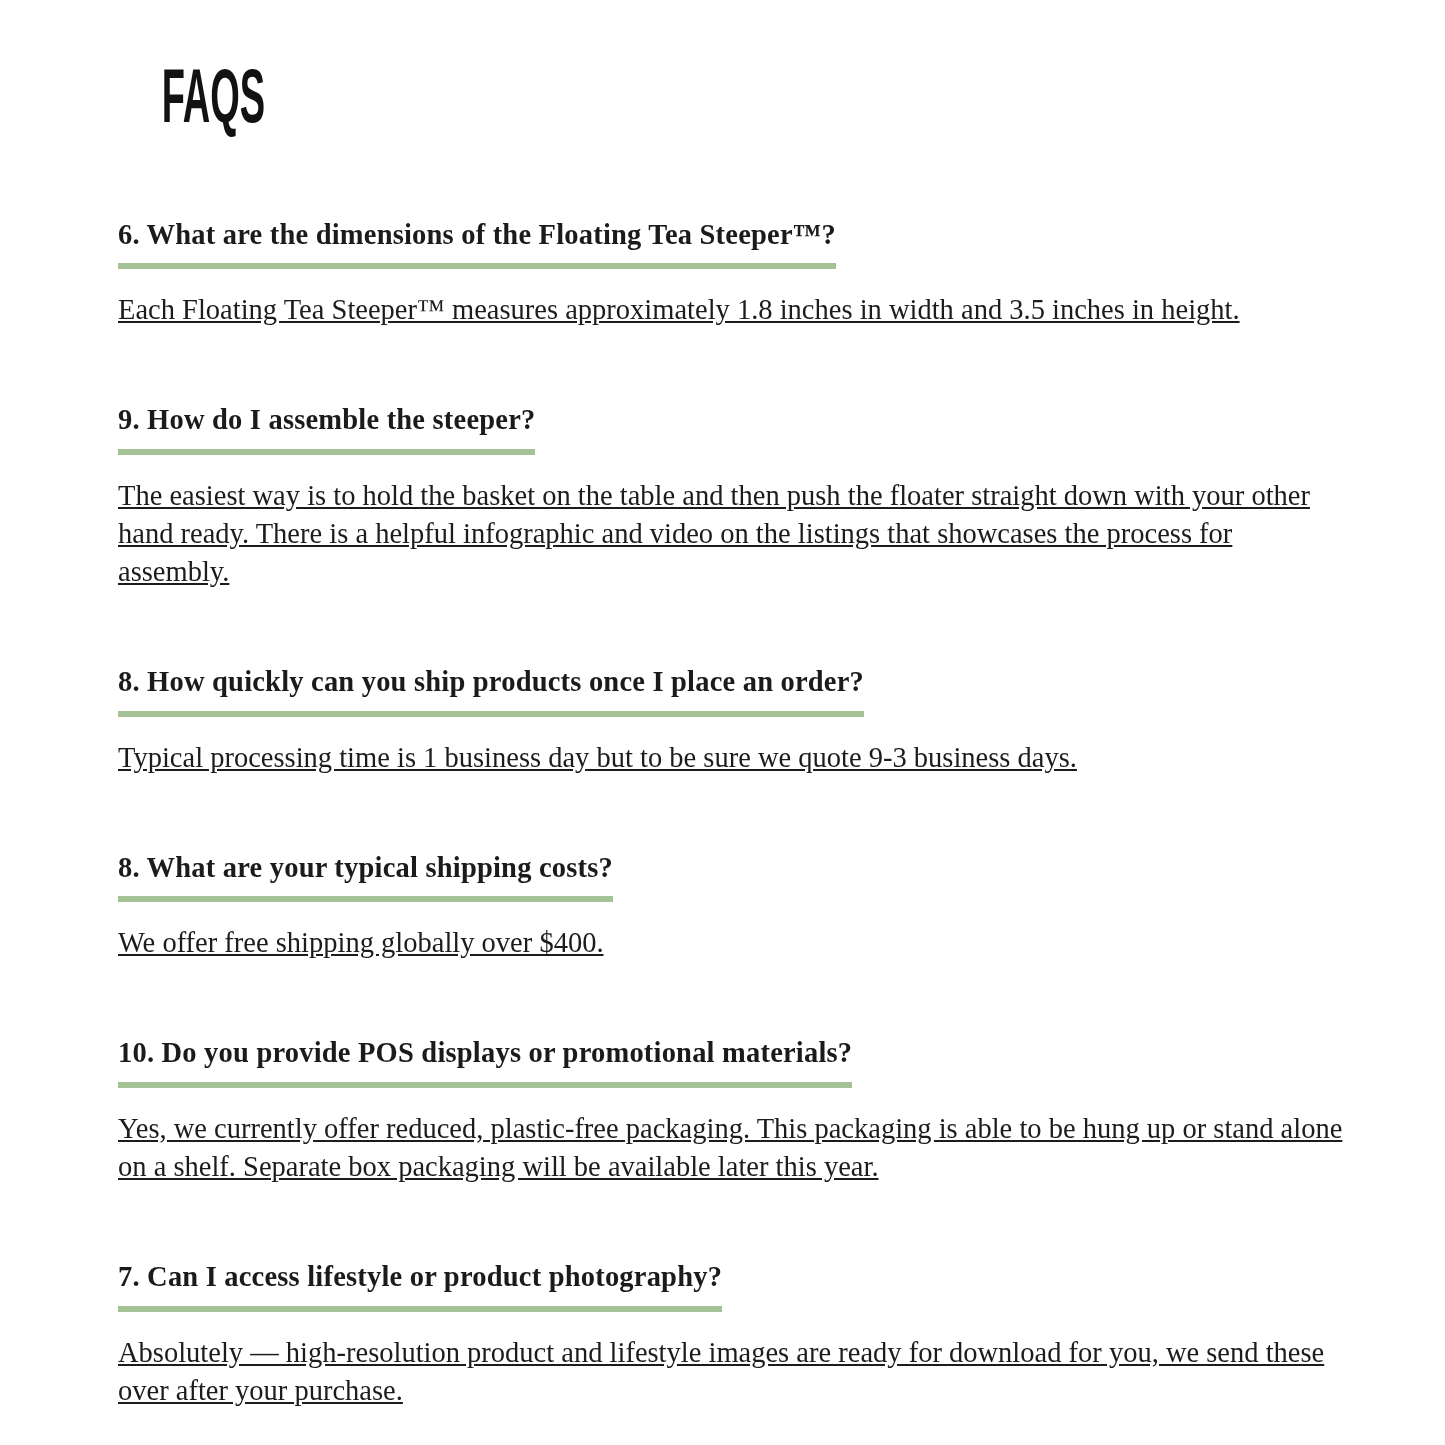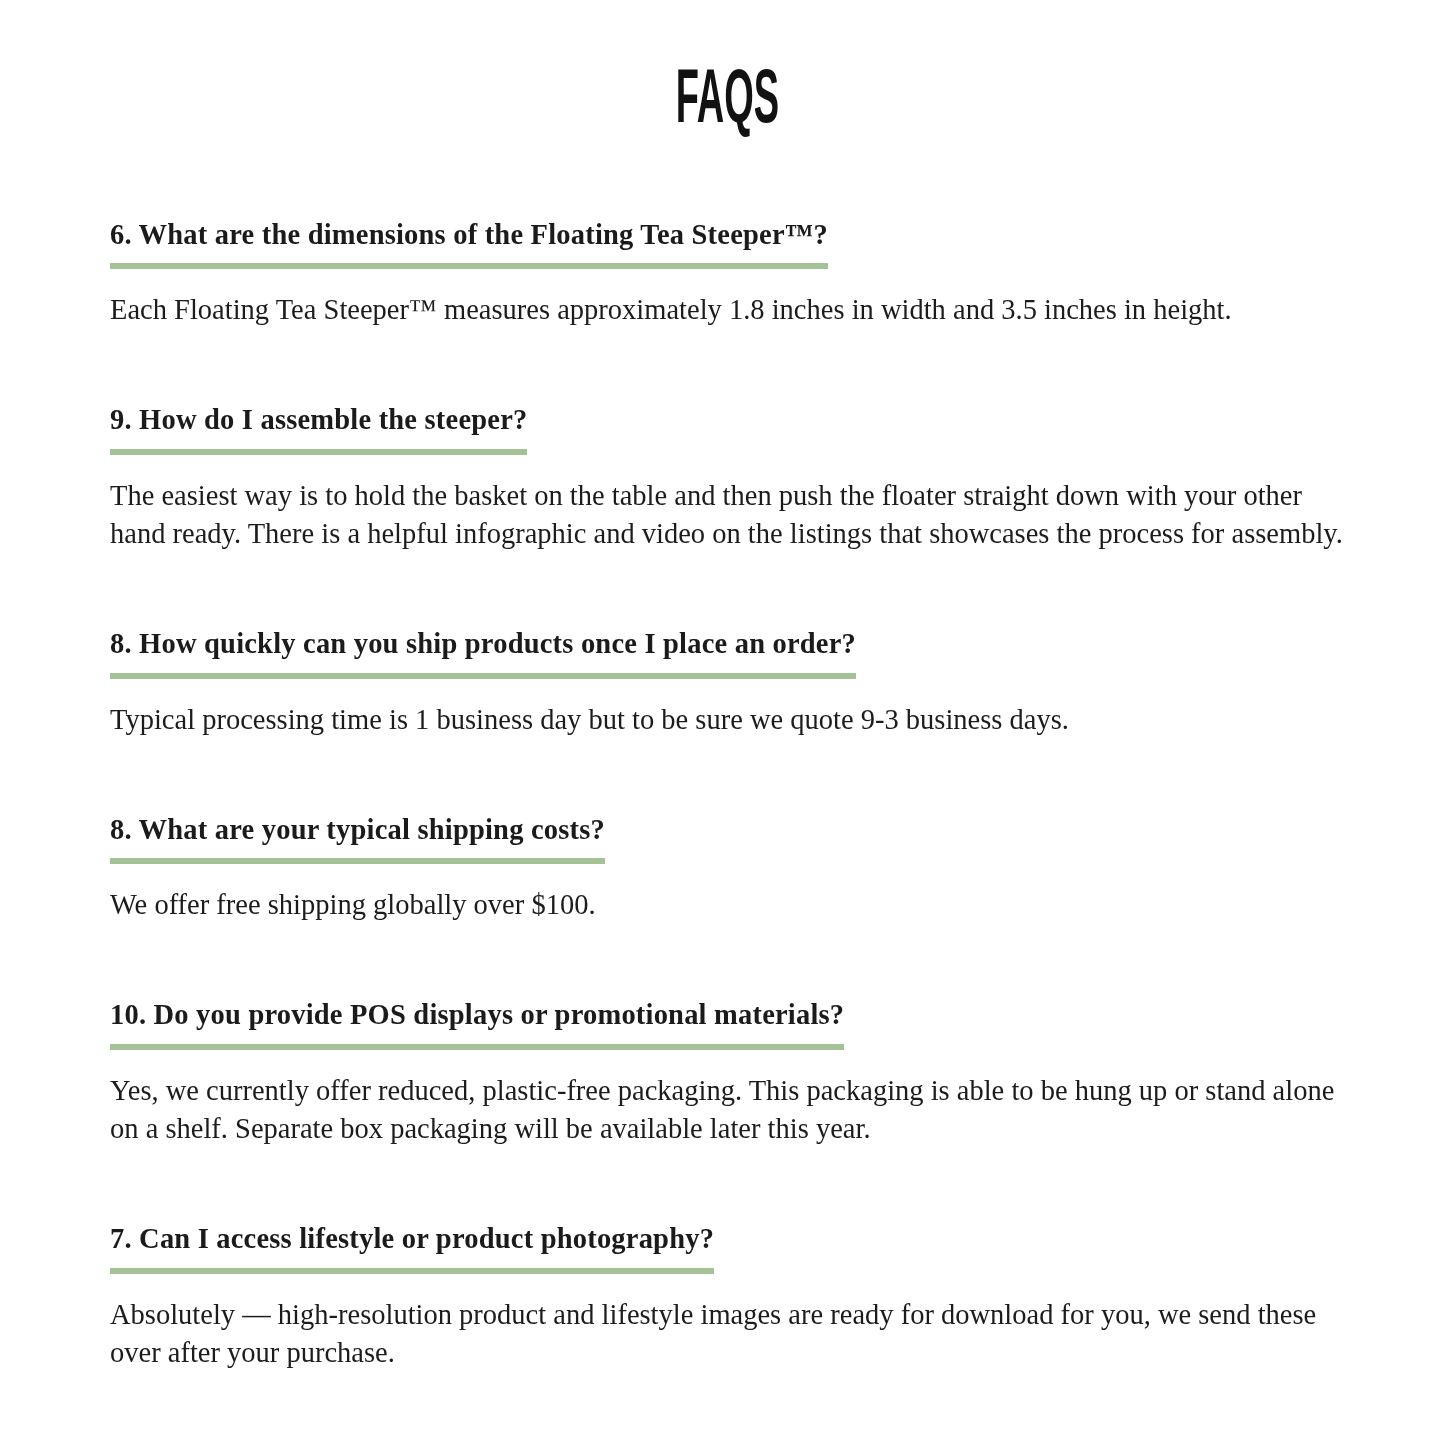--- a/index.html
+++ b/index.html
@@ -14,56 +14,56 @@
     box-sizing: border-box;
     font-family: "Liberation Serif", serif;
     color: #1c1c1c;
     overflow: hidden;
   }
   .page {
     box-sizing: border-box;
     padding: 56px 100px 0 110px;
   }
   .title-wrap {
-    text-align: center;
     margin: 0 0 82px 0;
   }
   .page-title {
     display: inline-block;
     margin: 0;
     font-family: "Liberation Sans", sans-serif;
     font-weight: bold;
     font-size: 76px;
     line-height: 1.05;
     color: #121212;
     transform: scaleX(0.5);
     transform-origin: center;
     letter-spacing: 0px;
     white-space: nowrap;
   }
   .faq-item {
-    margin: 0 0 74px 0;
+    margin: 0 0 74px 8px;
   }
   .question {
     display: table;           
     margin: 0;
     font-size: 28.5px;
     font-weight: bold;
     line-height: 1.18;
     letter-spacing: 0.2px;
     color: #1b1b1b;
     padding-bottom: 12px;
     border-bottom: 6px solid var(--underline-color, #a4c295);
   }
   .answer {
     margin: 22px 0 0 0;
     font-size: 28.5px;
     line-height: 38px;
     max-width: 1240px;
     color: #1c1c1c;
+    text-decoration: underline;
   }
 </style>
 </head>
 <body style="color: rgb(28, 28, 28); background: rgb(255, 255, 255);">
 
 <div class="page">
   <div class="title-wrap">
     <h1 class="page-title">FAQS</h1>
   </div>
   <div id="faq-list">
@@ -77,21 +77,21 @@
     <p class="answer">The easiest way is to hold the basket on the table and then push the floater straight down with your other hand ready. There is a helpful infographic and video on the listings that showcases the process for assembly.</p>
   </section>
 
   <section class="faq-item">
     <h2 class="question">8. How quickly can you ship products once I place an order?</h2>
     <p class="answer">Typical processing time is 1 business day but to be sure we quote 9-3 business days.</p>
   </section>
 
   <section class="faq-item">
     <h2 class="question">8. What are your typical shipping costs?</h2>
-    <p class="answer">We offer free shipping globally over $100.</p>
+    <p class="answer">We offer free shipping globally over $400.</p>
   </section>
 
   <section class="faq-item">
     <h2 class="question">10. Do you provide POS displays or promotional materials?</h2>
     <p class="answer">Yes, we currently offer reduced, plastic-free packaging. This packaging is able to be hung up or stand alone on a shelf. Separate box packaging will be available later this year.</p>
   </section>
 
   <section class="faq-item">
     <h2 class="question">7. Can I access lifestyle or product photography?</h2>
     <p class="answer">Absolutely — high-resolution product and lifestyle images are ready for download for you, we send these over after your purchase.</p>

